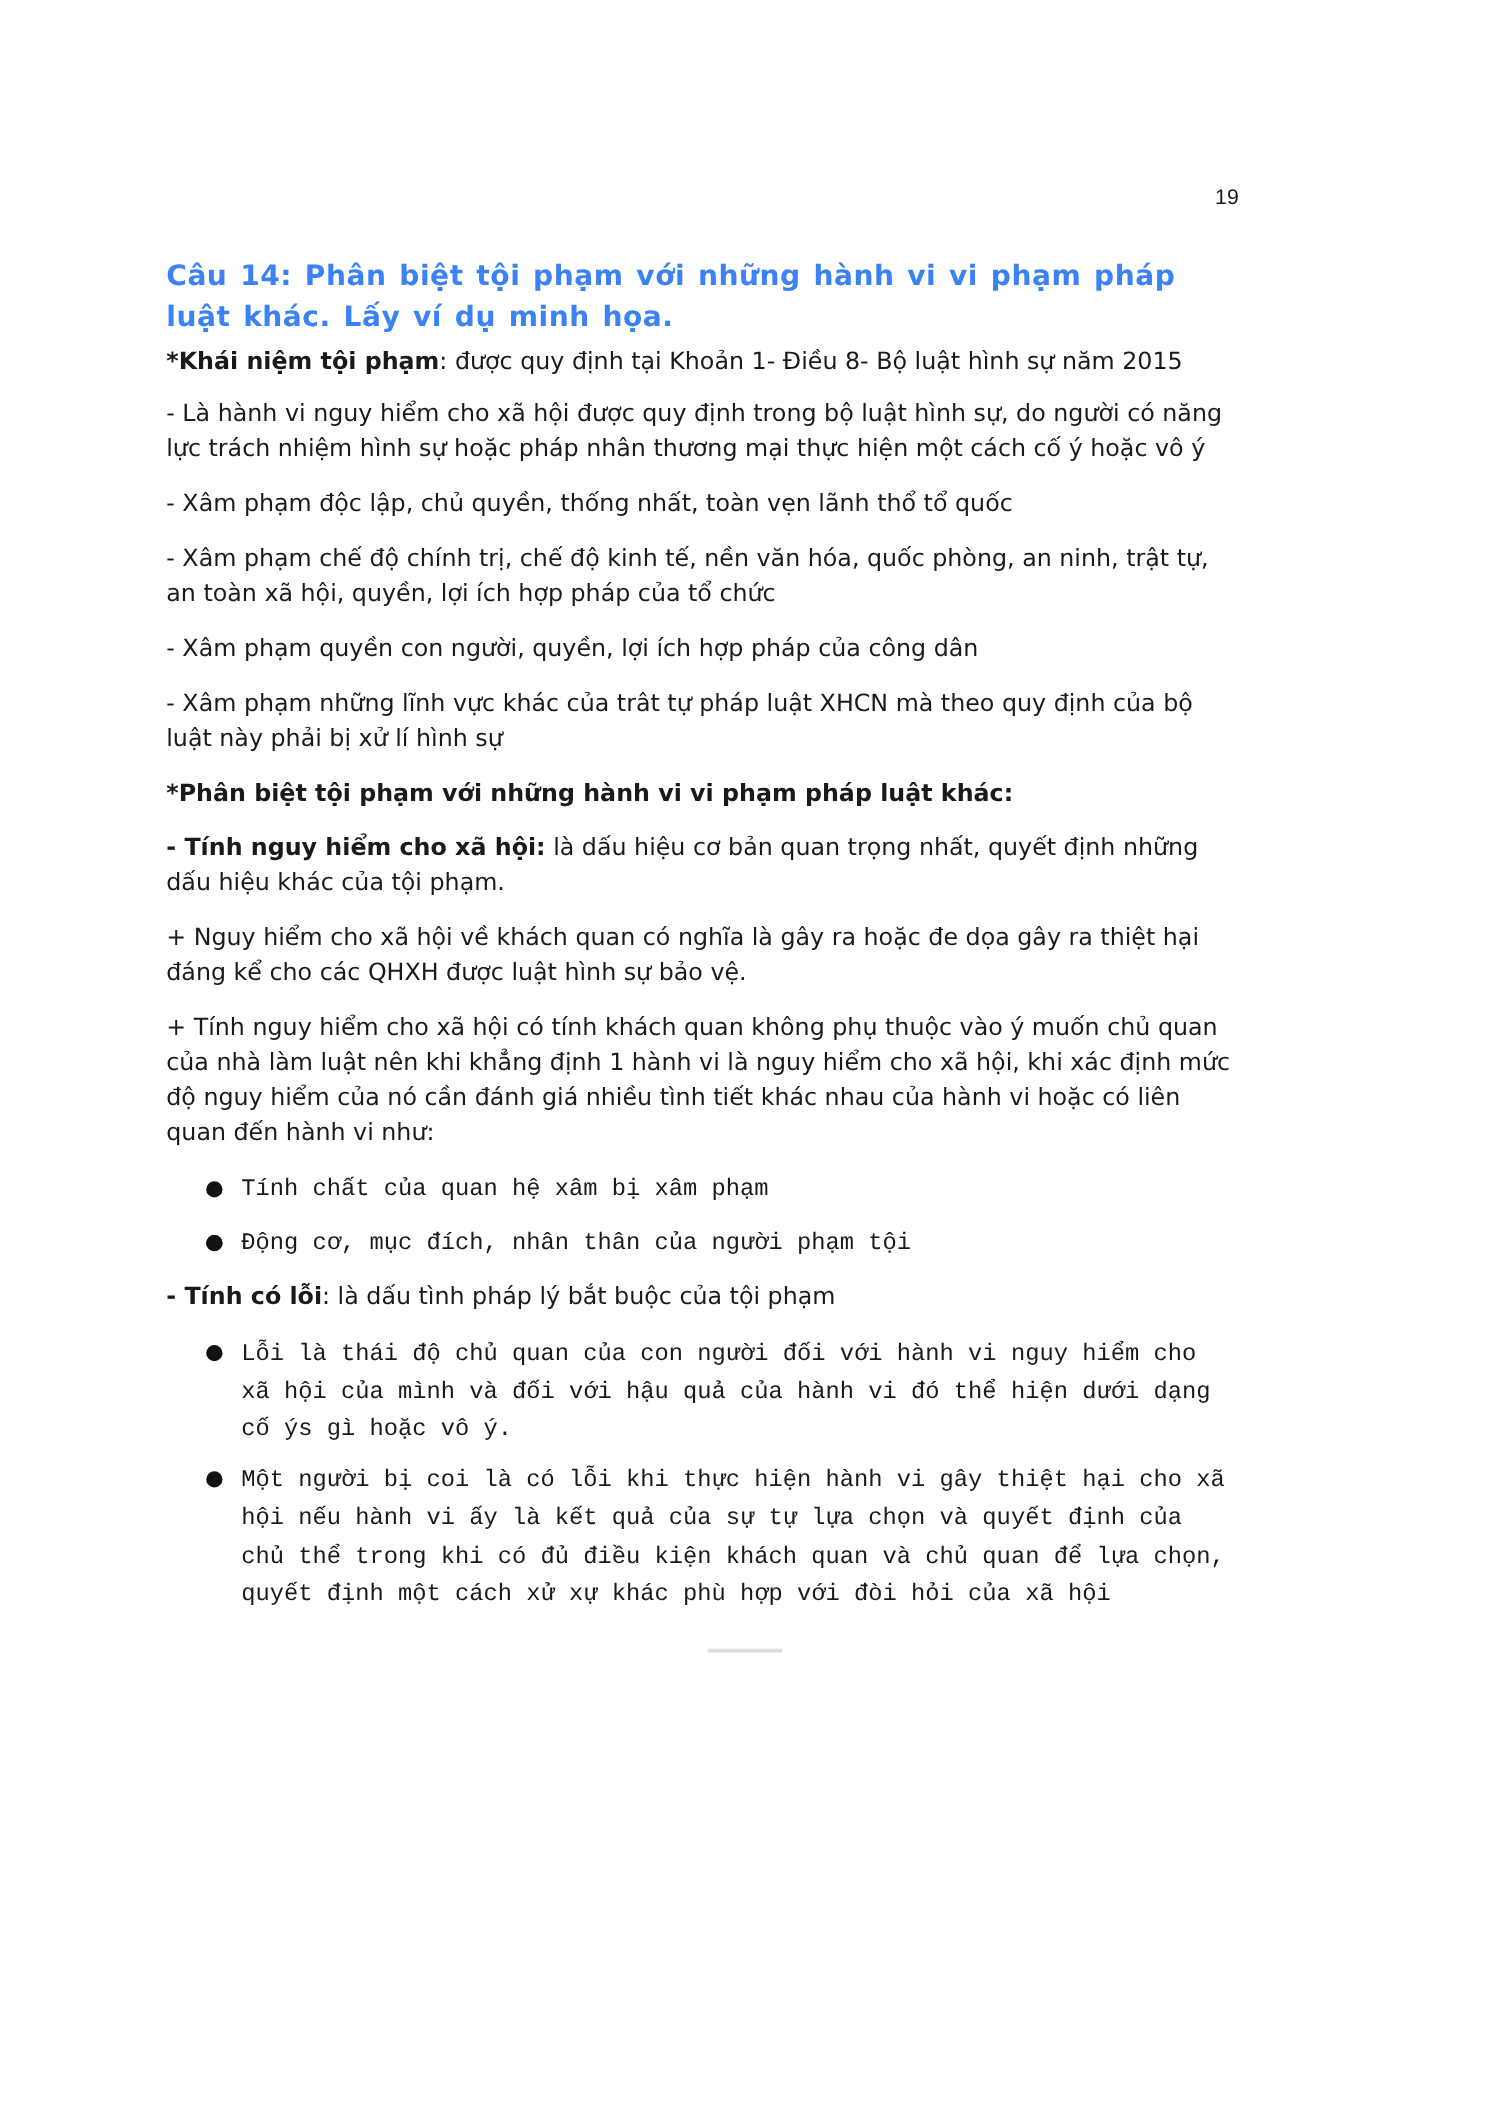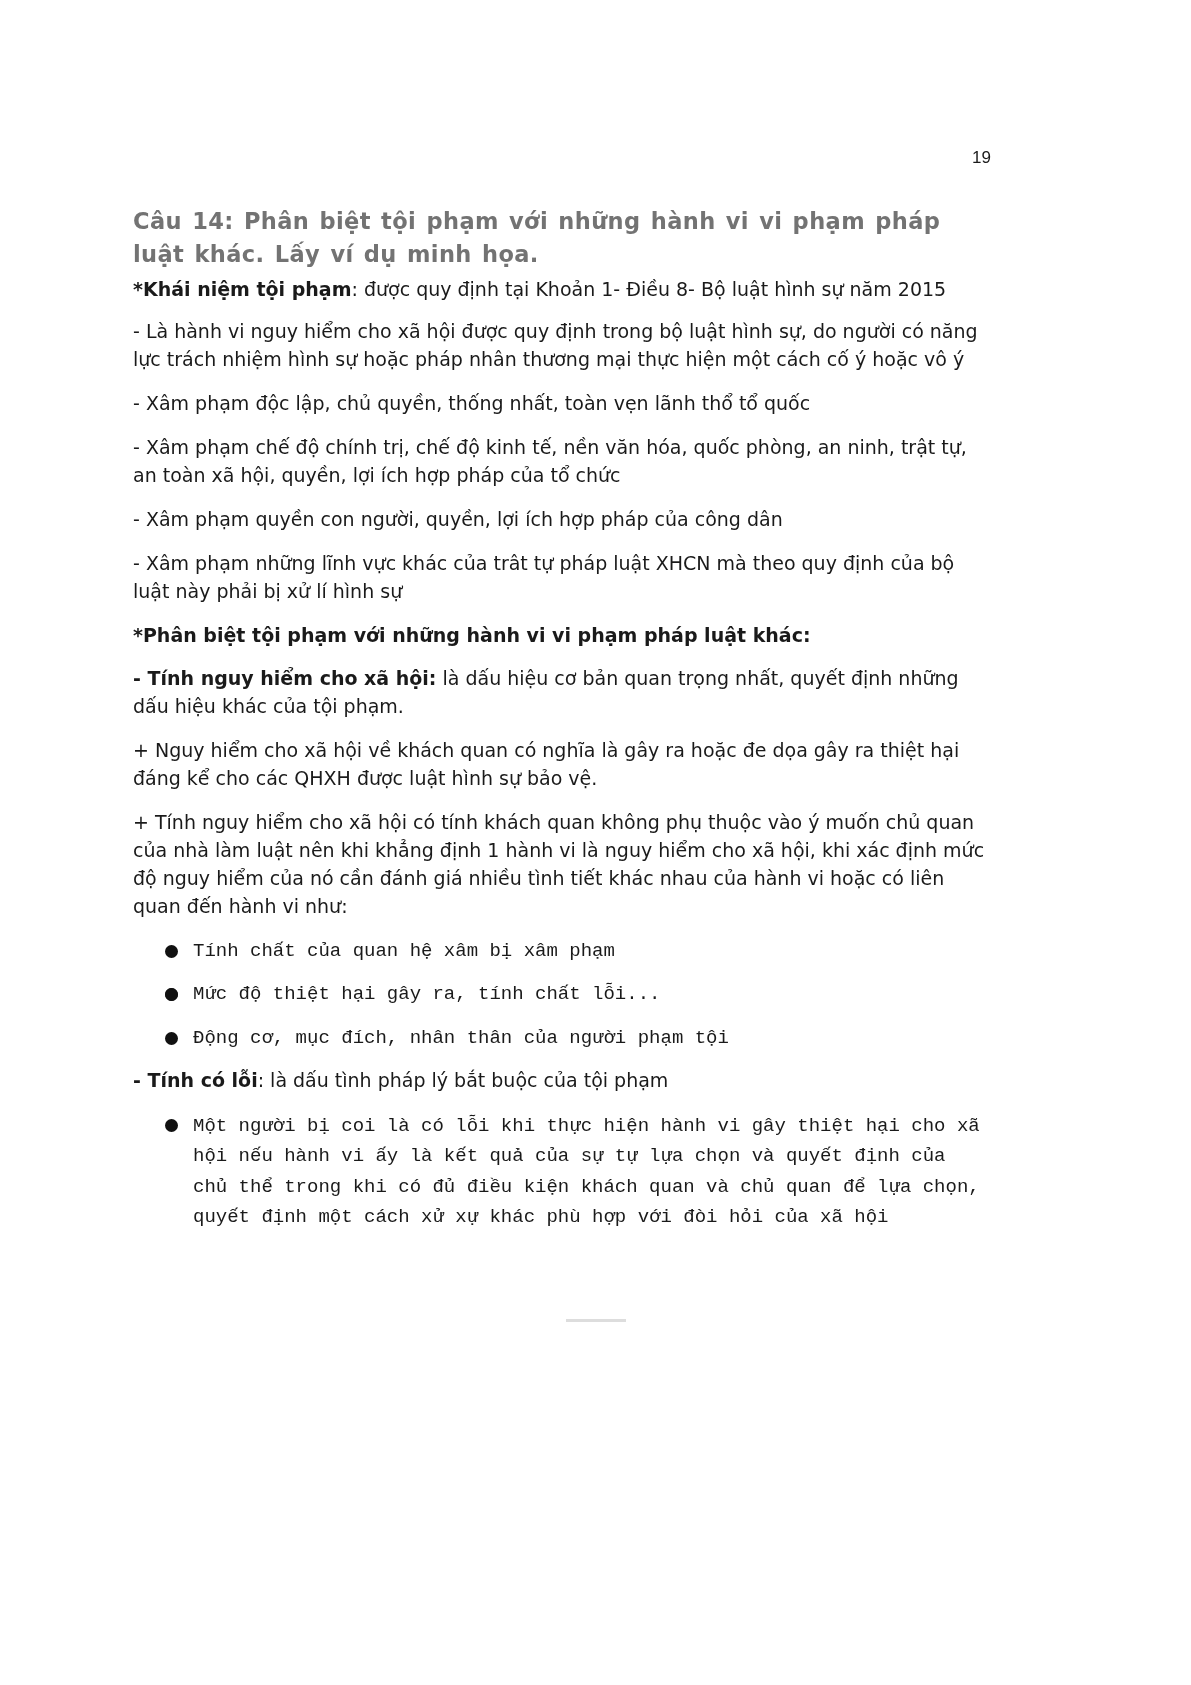--- a/index.html
+++ b/index.html
@@ -33,21 +33,21 @@
   .content {
     position: absolute;
     left: 133px;
     top: 205px;
     width: 855px;
   }
   h1.title {
     font-family: "DejaVu Sans", sans-serif;
     font-size: 22.5px;
     font-weight: bold;
-    color: #737373;
+    color: #3b82f6;
     letter-spacing: 0.4px;
     line-height: 1.45;
     margin: 0 0 6px 0;
     word-spacing: 2px;
   }
   p.para {
     font-size: 19px;
     line-height: 1.47;
     margin: 0 0 16px 0;
     color: #1a1a1a;
@@ -118,26 +118,26 @@
     <p class="para"><span class="b">*Phân biệt tội phạm với những hành vi vi phạm pháp luật khác:</span></p>
 
     <p class="para"><span class="b">- Tính nguy hiểm cho xã hội:</span><span> là dấu hiệu cơ bản quan trọng nhất, quyết định những dấu hiệu khác của tội phạm.</span></p>
 
     <p class="para">+ Nguy hiểm cho xã hội về khách quan có nghĩa là gây ra hoặc đe dọa gây ra thiệt hại đáng kể cho các QHXH được luật hình sự bảo vệ.</p>
     <p class="para">+ Tính nguy hiểm cho xã hội có tính khách quan không phụ thuộc vào ý muốn chủ quan của nhà làm luật nên khi khẳng định 1 hành vi là nguy hiểm cho xã hội, khi xác định mức độ nguy hiểm của nó cần đánh giá nhiều tình tiết khác nhau của hành vi hoặc có liên quan đến hành vi như:</p>
 
     <ul class="bullets">
       <li><span class="dot"></span><span>Tính chất của quan hệ xâm bị xâm phạm</span></li>
       <li><span class="dot"></span></li>
-      <li><span class="dot"></span><span>Mức độ thiệt hại gây ra, tính chất lỗi...</span></li>
       <li><span class="dot"></span><span>Động cơ, mục đích, nhân thân của người phạm tội</span></li>
     </ul>
 
     <p class="para"><span class="b">- Tính có lỗi</span><span>: là dấu tình pháp lý bắt buộc của tội phạm</span></p>
 
     <ul class="bullets wide">
+      <li><span class="dot"></span><span>Lỗi là thái độ chủ quan của con người đối với hành vi nguy hiểm cho xã hội của mình và đối với hậu quả của hành vi đó thể hiện dưới dạng cố ýs gì hoặc vô ý.</span></li>
       <li><span class="dot"></span><span>Một người bị coi là có lỗi khi thực hiện hành vi gây thiệt hại cho xã hội nếu hành vi ấy là kết quả của sự tự lựa chọn và quyết định của chủ thể trong khi có đủ điều kiện khách quan và chủ quan để lựa chọn, quyết định một cách xử xự khác phù hợp với đòi hỏi của xã hội</span></li>
     </ul>
 
   </div>
 
   <div class="footer-rule"></div>
 </div>
 
 </body></html>

